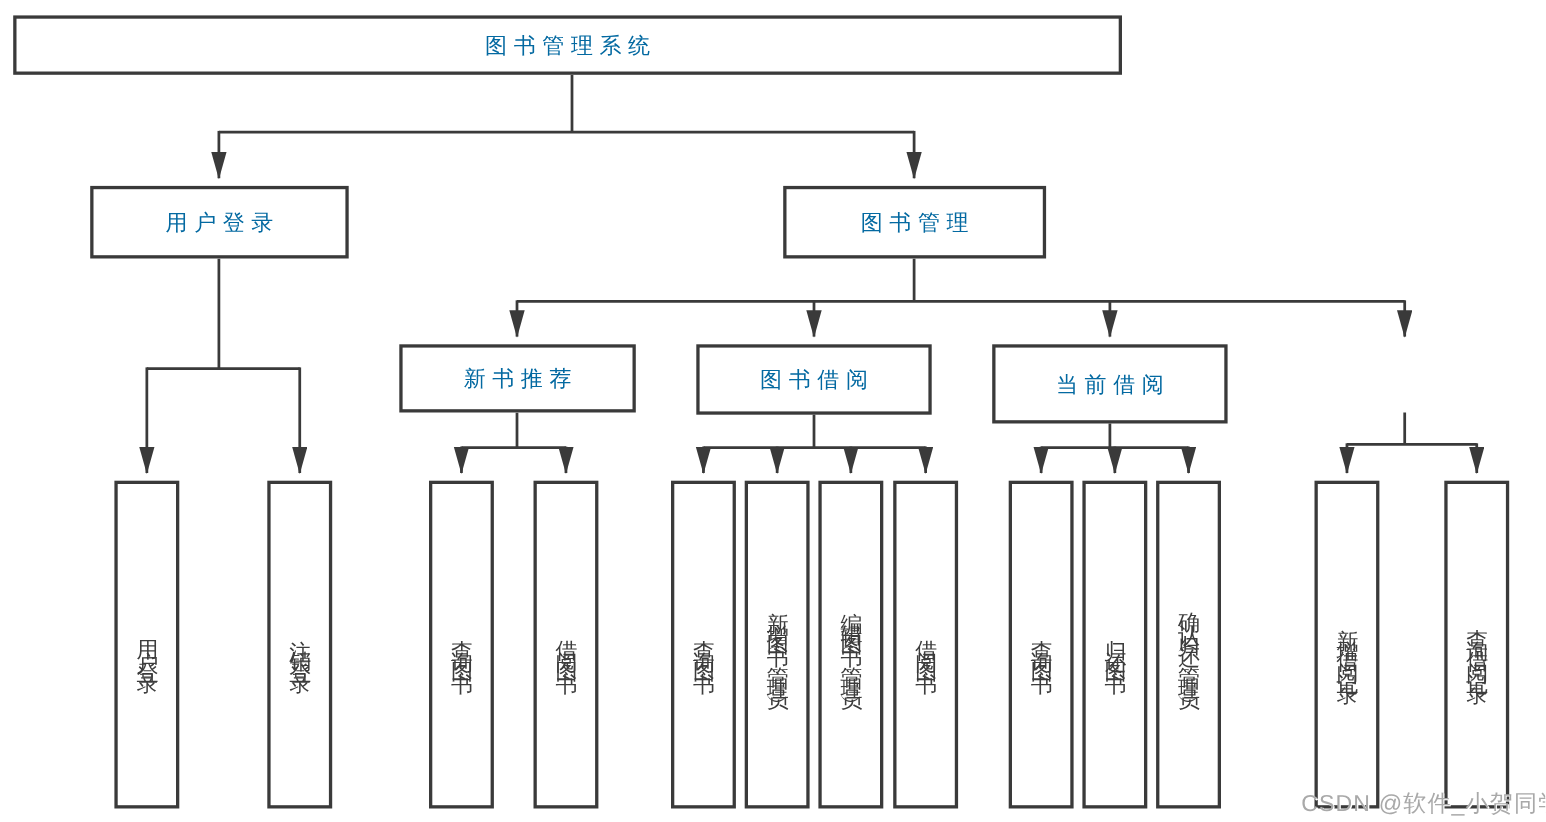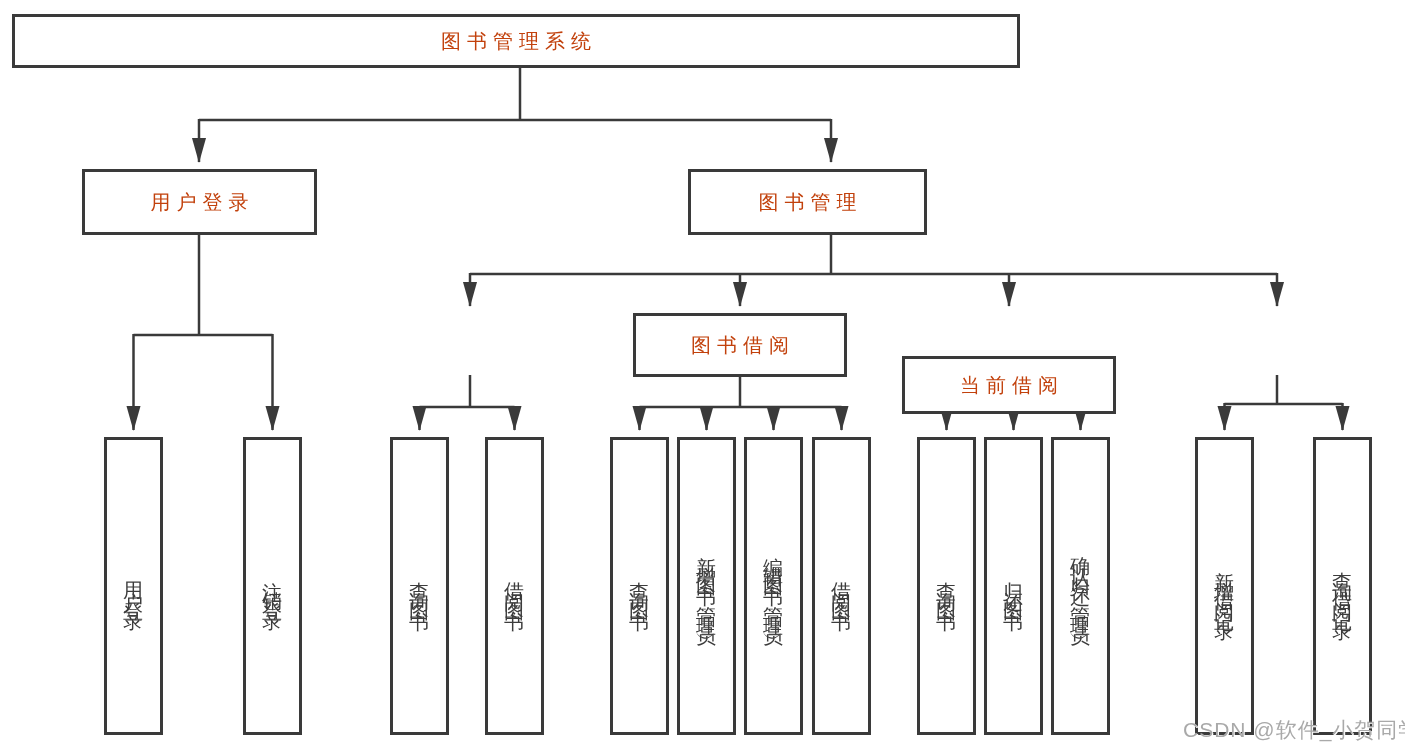--- a/index.html
+++ b/index.html
@@ -25,21 +25,21 @@
     display: flex;
     align-items: center;
     justify-content: center;
     z-index: 2;
     color: #3c3c3c;
   }
   .hbox span {
     font-size: 20px;
     letter-spacing: 6px;
     text-indent: 6px;
-    color: #c2410c;
+    color: #0369a1;
     white-space: nowrap;
   }
   .vbox { width: 59px; height: 298px; top: 437px; }
   .vbox span {
     writing-mode: vertical-rl;
     font-size: 20px;
     line-height: 1;
     letter-spacing: 10px;
     color: #3c3c3c;
   }
@@ -110,28 +110,31 @@
     </g>
   </svg>
 
   <div class="node hbox" style="left:12px;top:14px;width:1008px;height:54px;">
     <span>图书管理系统</span>
   </div>
 
   <div class="node hbox" style="left:82px;top:169px;width:235px;height:66px;">
     <span>用户登录</span>
   </div>
-  <div class="node hbox" style="left:688px;top:169px;width:239px;height:66px;">
+  <div class="node hbox" style="left:712px;top:169px;width:239px;height:66px;">
     <span>图书管理</span>
   </div>
 
+  <div class="node hbox" style="left:363px;top:313px;width:215px;height:62px;">
+    <span>新书推荐</span>
+  </div>
   <div class="node hbox" style="left:633px;top:313px;width:214px;height:64px;">
     <span>图书借阅</span>
   </div>
-  <div class="node hbox" style="left:902px;top:313px;width:214px;height:58px;margin-top:43px;">
+  <div class="node hbox" style="left:902px;top:313px;width:214px;height:72px;">
     <span>当前借阅</span>
   </div>
 
   <div class="node vbox" style="left:104px;">
     <span>用户登录</span>
   </div>
   <div class="node vbox" style="left:243px;">
     <span>注销登录</span>
   </div>
 

